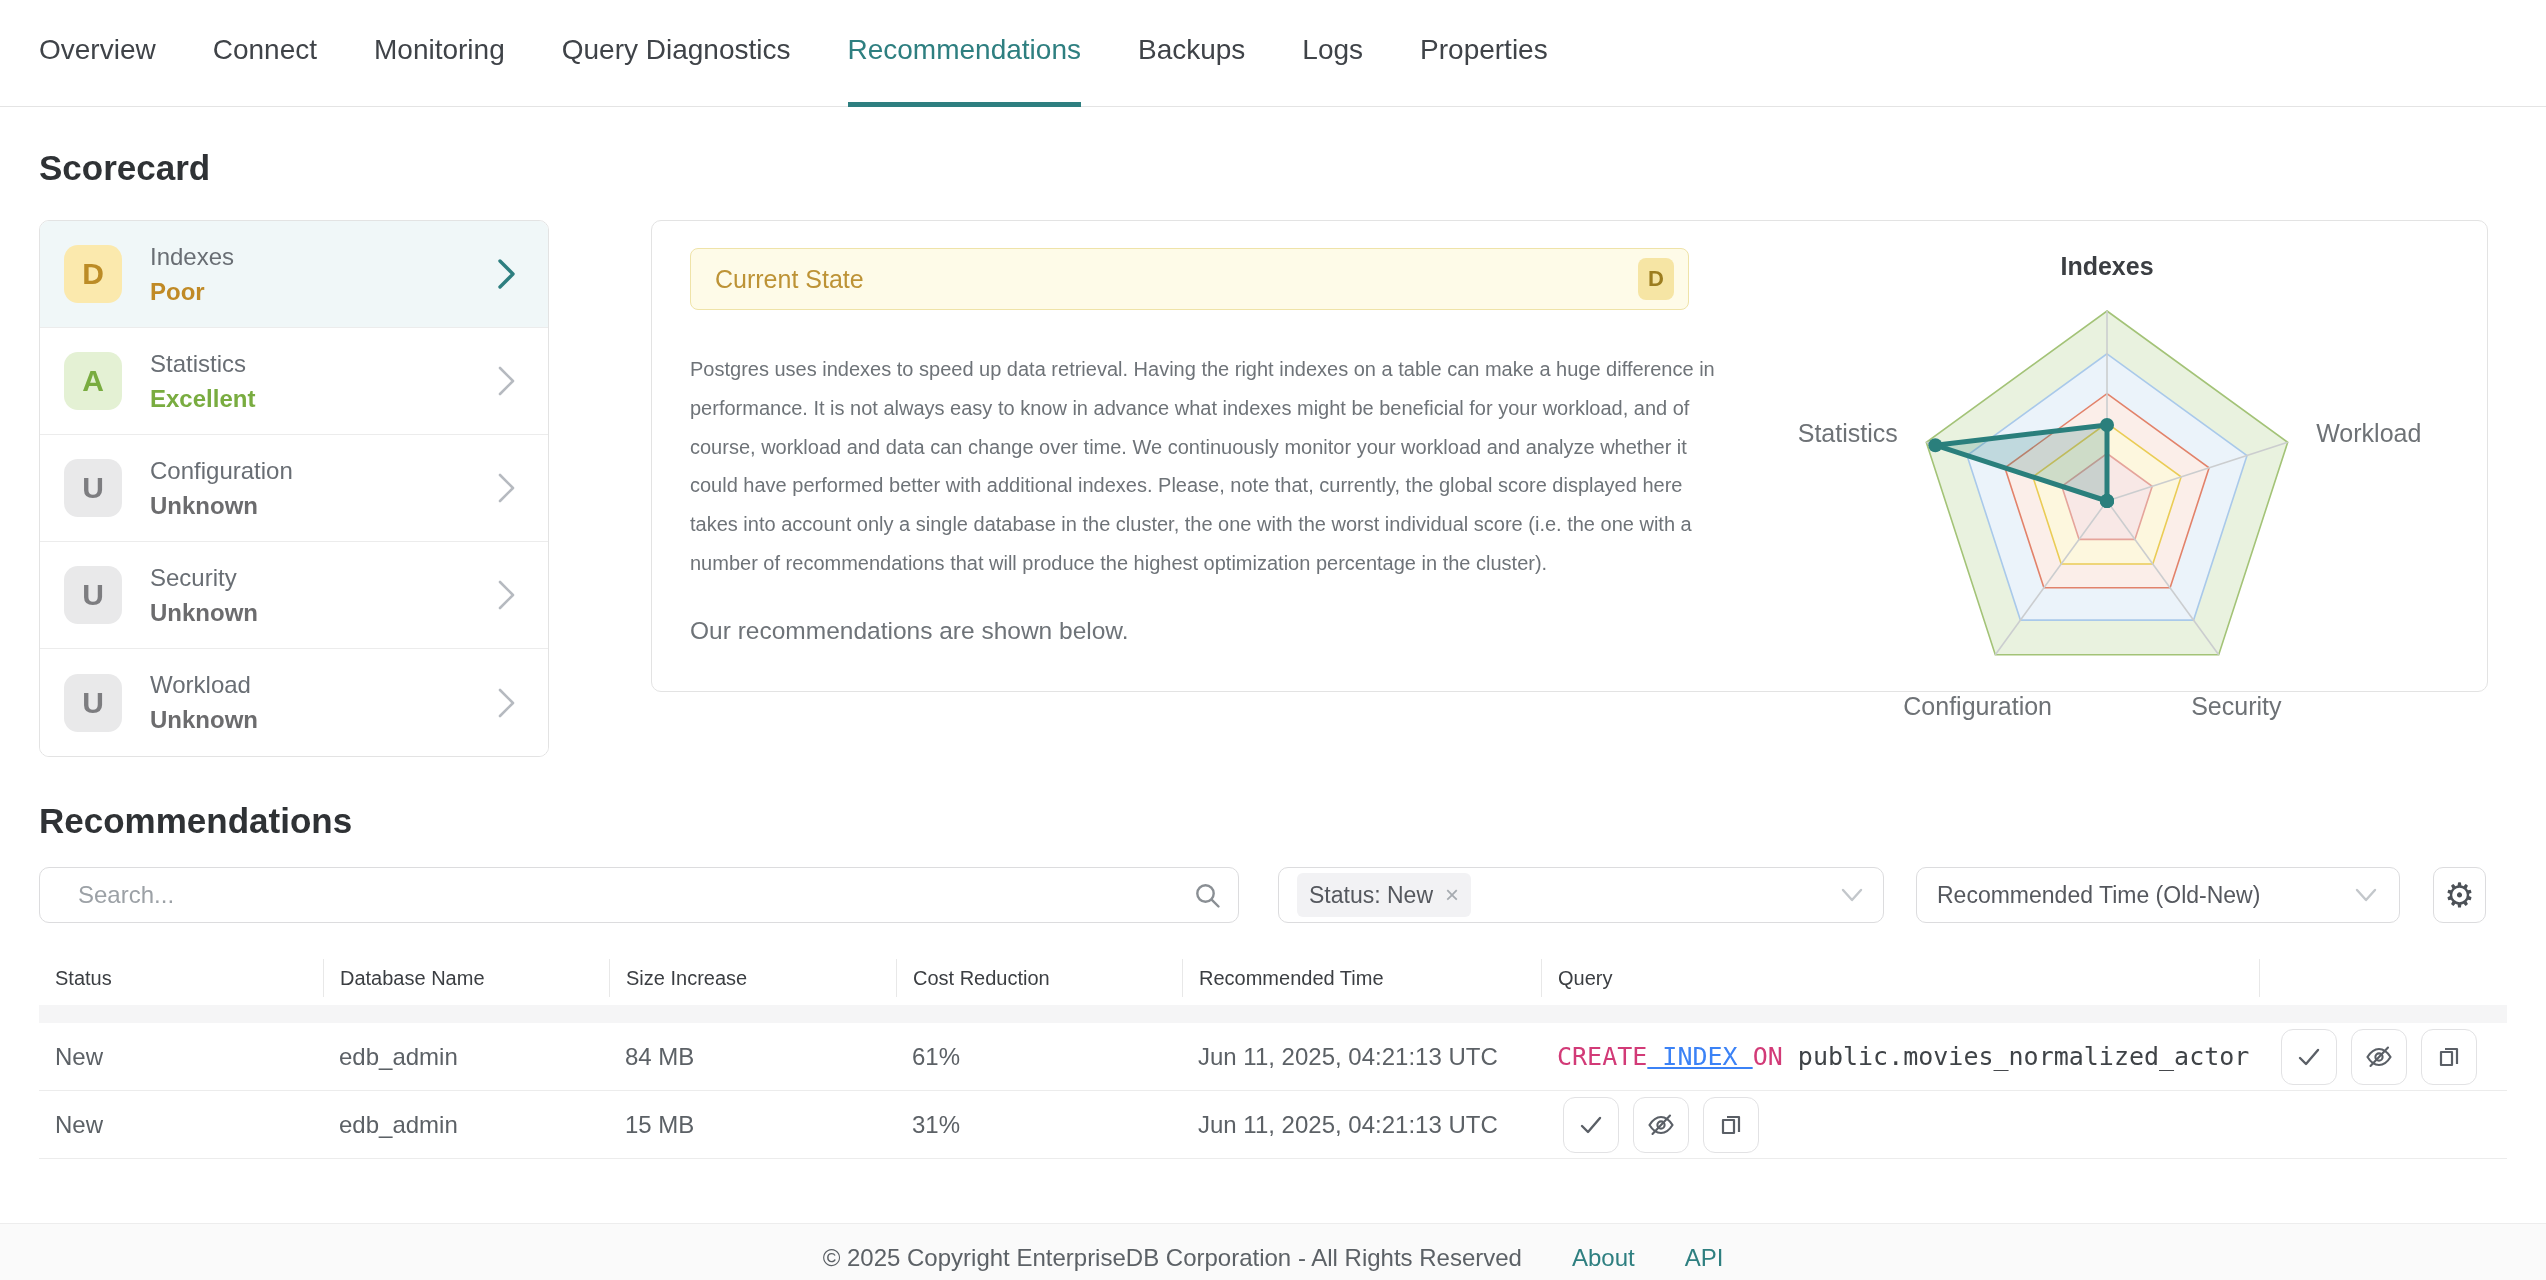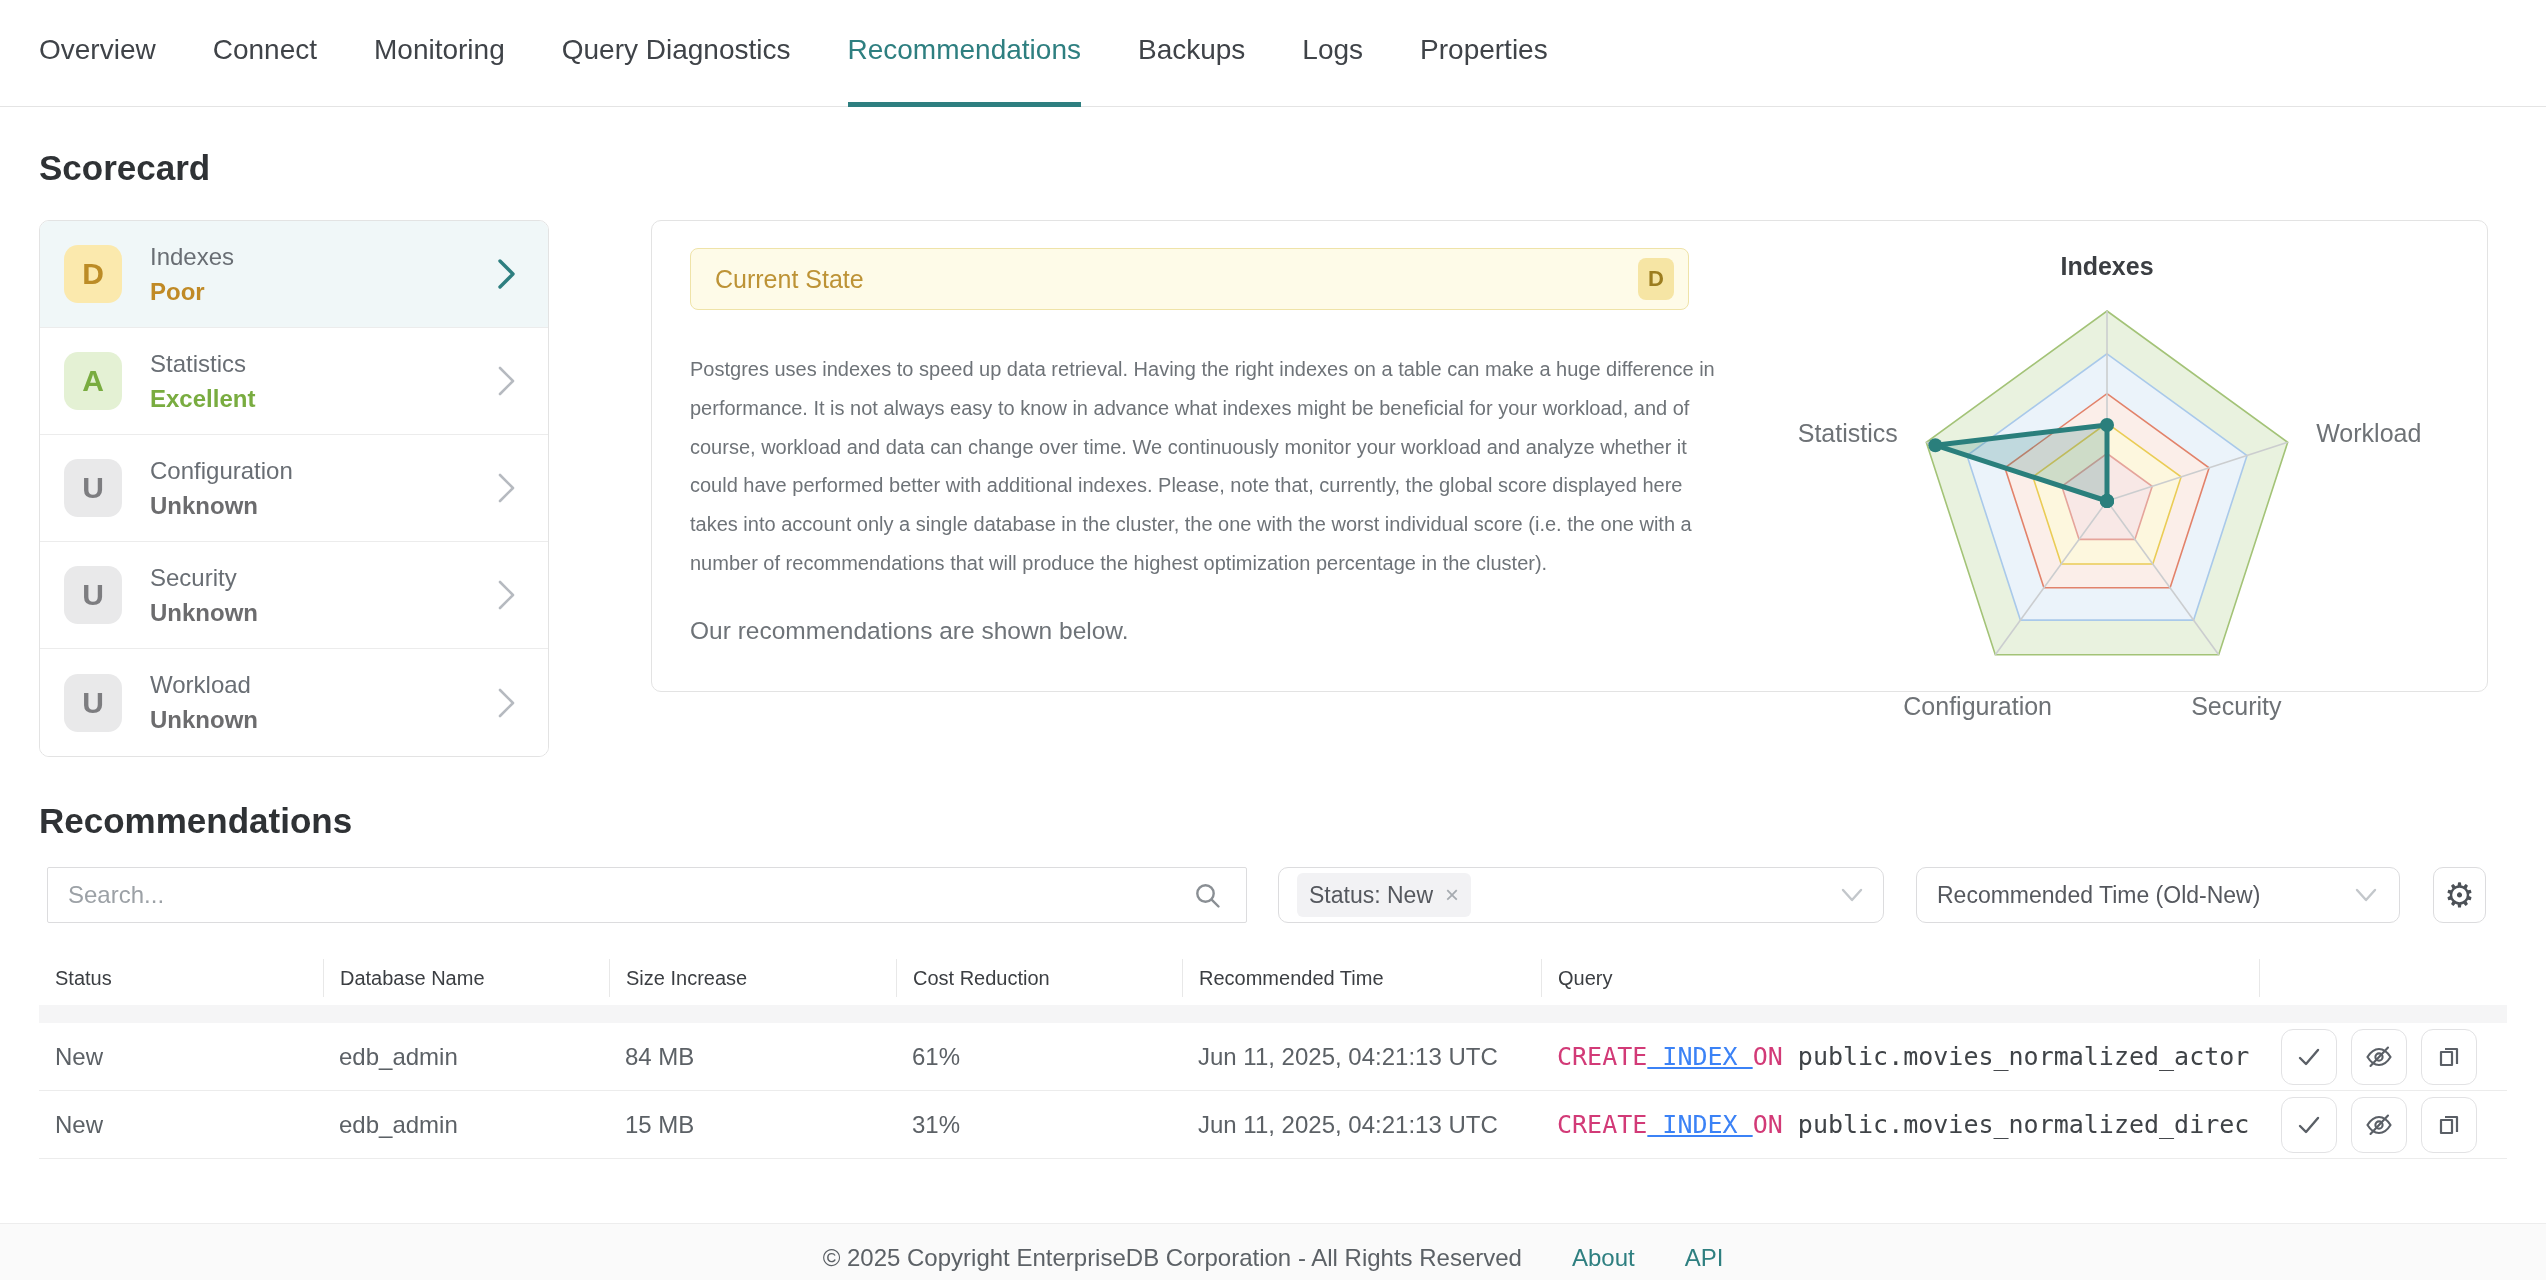--- a/index.html
+++ b/index.html
@@ -44,23 +44,23 @@
   .banner-grade { margin-left:auto; width:36px; height:42px; border-radius:8px; background:#f6e5a4;
     color:#9c7d1f; font-size:22px; font-weight:700; display:flex; align-items:center; justify-content:center; }
   .desc { width:1032px; margin-top:40px; font-size:20px; line-height:38.8px; color:#6e7378; }
   .desc2 { width:1032px; margin-top:28px; font-size:24.5px; line-height:39px; color:#6e7378; }
   .radar { position:absolute; top:18px; right:40px; }
 
   
   .h1.rec { margin:44px 0 26px 39px; }
   .filters { display:flex; margin:0 39px; height:56px; }
   .searchbox { position:relative; width:1200px; height:56px; flex:none; }
-  .searchbox input { width:100%; height:100%; border:1px solid #dcdcde; border-radius:2px;
-    font-size:24px; color:#3b3e42; padding:0 60px 0 20px; outline:none;
-    font-family:"Liberation Sans", sans-serif;margin-left:8px; }
+  .searchbox input { width:100%; height:100%; border:1px solid #dcdcde; border-radius:10px;
+    font-size:24px; color:#3b3e42; padding:0 60px 0 38px; outline:none;
+    font-family:"Liberation Sans", sans-serif; }
   .searchbox input::placeholder { color:#9ca1a6; }
   .search-ic { position:absolute; right:18px; top:15px; }
   .select { height:56px; border:1px solid #dcdcde; border-radius:10px; display:flex;
     align-items:center; background:#fff; cursor:pointer; }
   .sel-chipbox { width:606px; margin-left:39px; padding:0 18px; }
   .chip { background:#f2f2f4; border-radius:6px; padding:8px 12px; font-size:23px; color:#55585e;
     display:flex; align-items:center; }
   .chip-x { margin-left:12px; color:#a6abb0; font-size:24px; cursor:pointer; }
   .sel-time { width:484px; margin-left:32px; padding:0 20px; font-size:23px; color:#55585e; }
   .sel-chev { margin-left:auto; }
@@ -272,21 +272,20 @@
       </div>
     </div>
   </div>
 
   <div class="trow">
     <div class="td">New</div>
     <div class="td">edb_admin</div>
     <div class="td">15 MB</div>
     <div class="td">31%</div>
     <div class="td">Jun 11, 2025, 04:21:13 UTC</div>
-    <div class="td query"><span class="kw">CREATE</span><span class="plain"> INDEX </span><span class="kw">ON</span><span> public.movies_normalized_direc</span></div>
     <div class="actions">
       <div class="abtn">
         <svg width="28" height="28" viewBox="0 0 28 28">
             <polyline points="5,15 11,21 23,7" fill="none" stroke="#5a5f66" stroke-width="2.4" stroke-linecap="round" stroke-linejoin="round"></polyline>
           </svg>
       </div>
       <div class="abtn">
         <svg width="30" height="30" viewBox="0 0 30 30">
             <path d="M3.5 15c3.3-5.4 7.8-8 11.5-8s8.2 2.6 11.5 8c-3.3 5.4-7.8 8-11.5 8s-8.2-2.6-11.5-8z" fill="none" stroke="#5a5f66" stroke-width="2.1"></path>
             <circle cx="15" cy="15" r="3.6" fill="none" stroke="#5a5f66" stroke-width="2.1"></circle>

